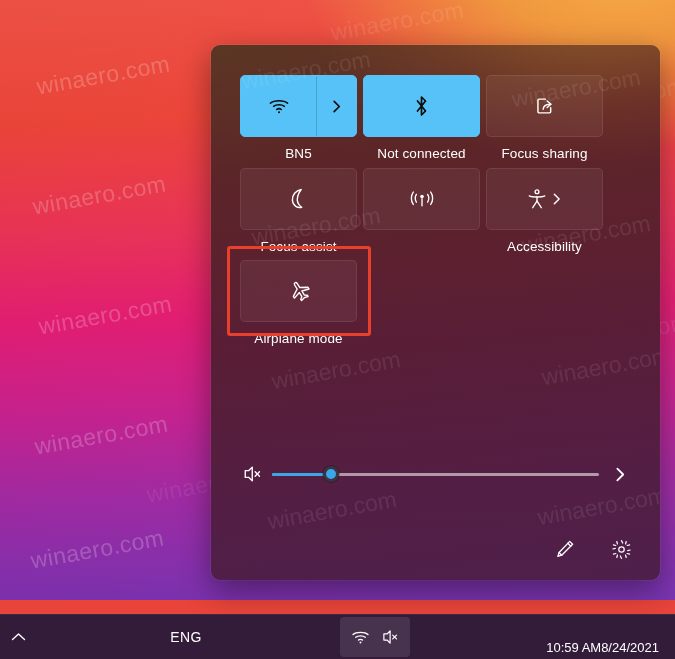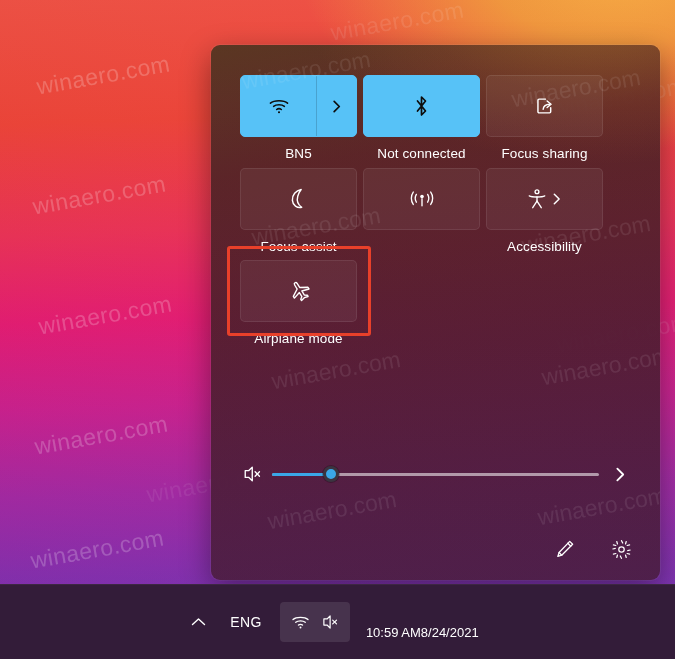--- a/index.html
+++ b/index.html
@@ -225,25 +225,25 @@
     pointer-events: none;
     user-select: none;
     z-index: 3;
   }
 
   
   #taskbar {
     position: absolute;
     left: 0; bottom: 0;
     width: 675px;
-    height: 75px;
+    height: 45px;
     background: #331c39;
     display: flex;
     align-items: center;
-    justify-content: center;
+    justify-content: space-between;
     padding-right: 12px;
     gap: 4px;
   }
   #taskbar::before{
     content:"";
     position:absolute; left:0; top:0; right:0; height:1px;
     background: rgba(255,255,255,0.05);
   }
   .tb-item {
     height: 40px;

